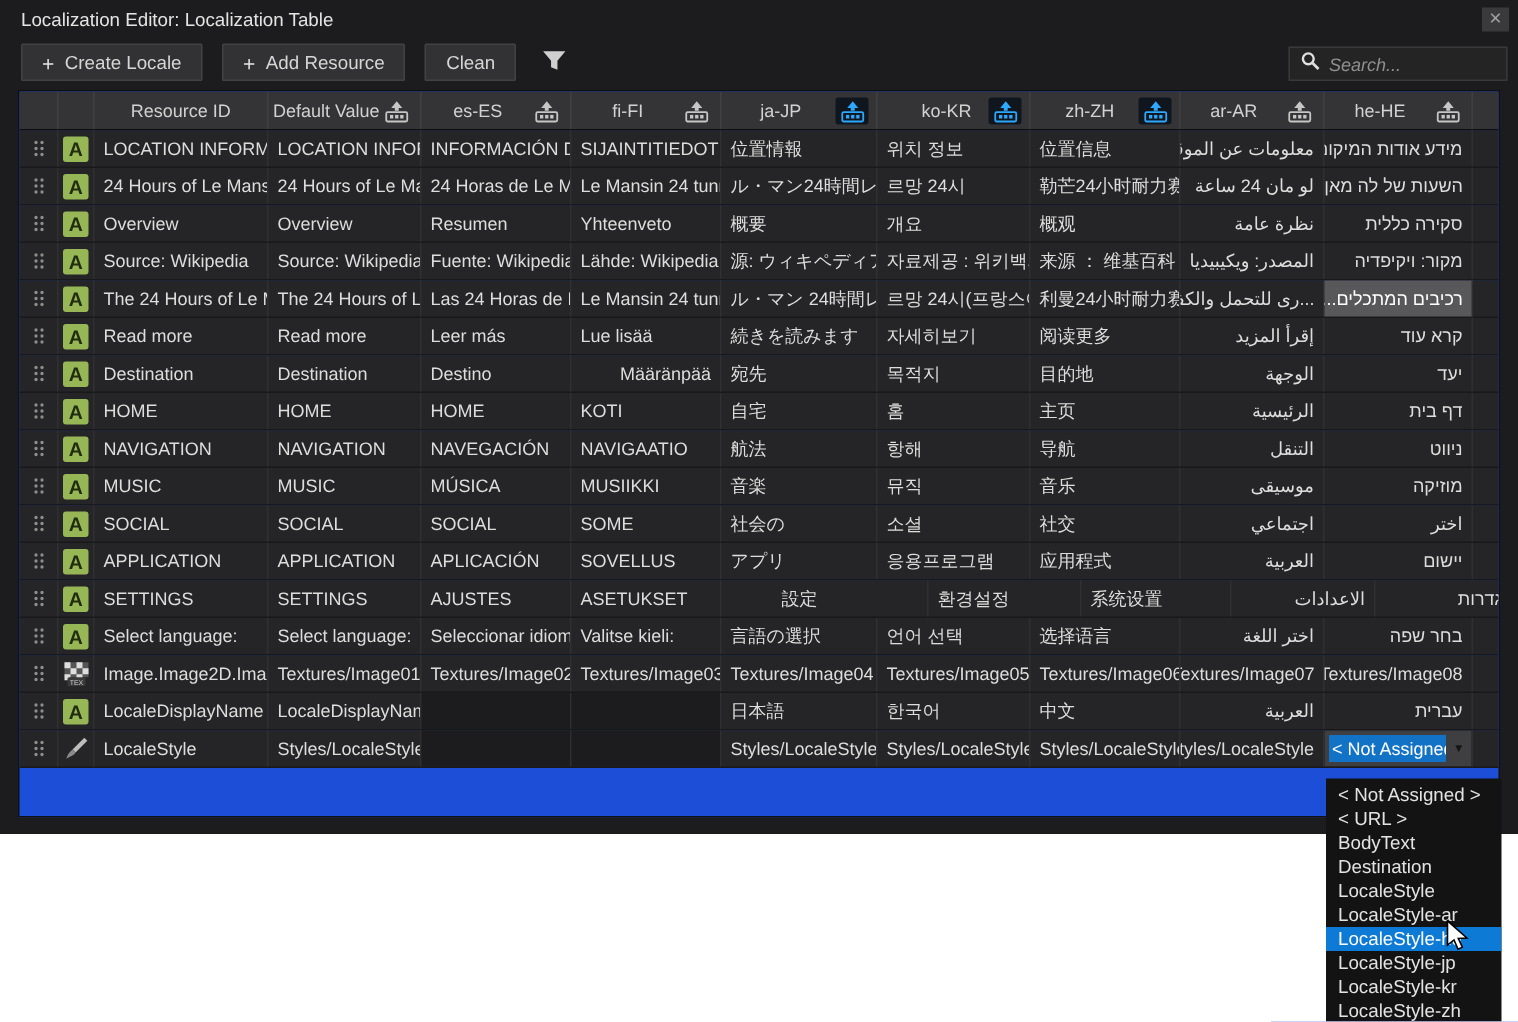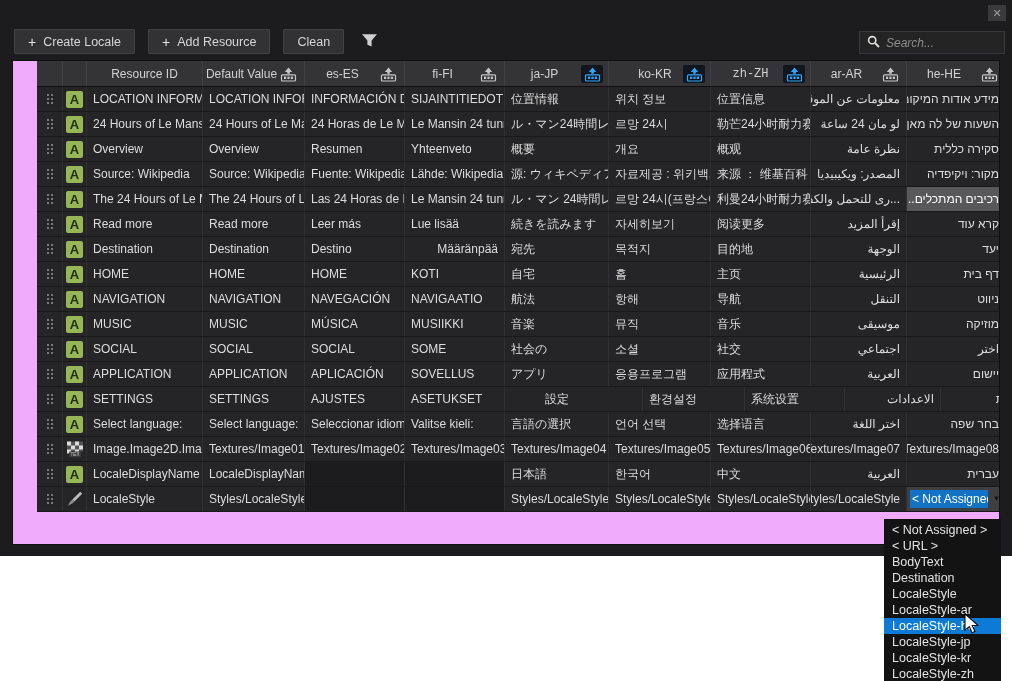--- a/index.html
+++ b/index.html
@@ -27,21 +27,21 @@
 
   .search { position:absolute; right:7px; top:31px; width:146px; height:23px;
     background:#242425; border:1px solid #39393b; display:flex; align-items:center;
     gap:6px; padding:0 7px; }
   .search input { flex:1; min-width:0; background:transparent; border:none; outline:none;
     color:#cfcfcf; font-size:12px; font-style:italic; font-family:"Liberation Sans",sans-serif; }
   .search input::placeholder { color:#8f8f8f; font-style:italic; }
 
   
   .table-wrap { position:absolute; left:12px; top:60px; width:988px; height:485px;
-    background:#f0abfc; border:1px solid #101010; overflow:hidden;padding-left:24px; }
+    background:#1d4ed8; border:1px solid #101010; overflow:hidden; }
   .thead { display:flex; height:26px; background:#343437; border-bottom:1px solid #0f0f0f; }
   .hcell { position:relative; display:flex; align-items:center; justify-content:center;
     color:#d2d2d2; font-size:12px; border-right:1px solid #404043; flex:none; }
   .hcell .sync { position:absolute; right:5px; top:4px; width:22px; height:18px;
     display:flex; align-items:center; justify-content:center; border-radius:2px; }
   .sync.blue { background:#10161d; }
   .hlabel { padding-right:0px; }
 
   .trow { display:flex; height:25px; background:#252527; border-bottom:1px solid #19191b; }
   .cell { flex:none; padding:0 6px; line-height:24px; font-size:12px; color:#dddddd;
@@ -71,20 +71,21 @@
   .dd-item.hl { background:#0d7ad6; color:#ffffff; }
 
   .cursor { position:absolute; left:963px; top:613px; z-index:30; }
 </style>
 </head>
 <body>
 
 <div class="window">
 
   <div class="titlebar">
+    <span class="title">Localization Editor: Localization Table</span>
     <div class="close-btn">
       <span>✕</span>
     </div>
   </div>
 
   <div class="toolbar">
     <div class="tbtn">
       <span class="plus">+</span>
       <span>Create Locale</span>
     </div>
@@ -171,21 +172,21 @@
             <svg width="19" height="15" viewBox="0 0 19 15">
               <path d="M9.5 0.5 L13.2 5 L10.8 5 L10.8 6.8 L8.2 6.8 L8.2 5 L5.8 5 Z" fill="#2da8ff"></path>
               <rect x="2.5" y="7.8" width="14" height="6.2" rx="1" fill="none" stroke="#2da8ff" stroke-width="1.2"></rect>
               <rect x="5" y="9.6" width="2.2" height="2.4" fill="#2da8ff"></rect>
               <rect x="8.4" y="9.6" width="2.2" height="2.4" fill="#2da8ff"></rect>
               <rect x="11.8" y="9.6" width="2.2" height="2.4" fill="#2da8ff"></rect>
             </svg>
           </span>
         </div>
         <div class="hcell" style="width: 100px;">
-          <span class="hlabel" style="margin-right: 20px; font-family: Liberation Mono, monospace;">zh-ZH</span>
+          <span class="hlabel" style="margin-right: 20px;">zh-ZH</span>
           <span class="sync blue">
             <svg width="19" height="15" viewBox="0 0 19 15">
               <path d="M9.5 0.5 L13.2 5 L10.8 5 L10.8 6.8 L8.2 6.8 L8.2 5 L5.8 5 Z" fill="#2da8ff"></path>
               <rect x="2.5" y="7.8" width="14" height="6.2" rx="1" fill="none" stroke="#2da8ff" stroke-width="1.2"></rect>
               <rect x="5" y="9.6" width="2.2" height="2.4" fill="#2da8ff"></rect>
               <rect x="8.4" y="9.6" width="2.2" height="2.4" fill="#2da8ff"></rect>
               <rect x="11.8" y="9.6" width="2.2" height="2.4" fill="#2da8ff"></rect>
             </svg>
           </span>
         </div>

